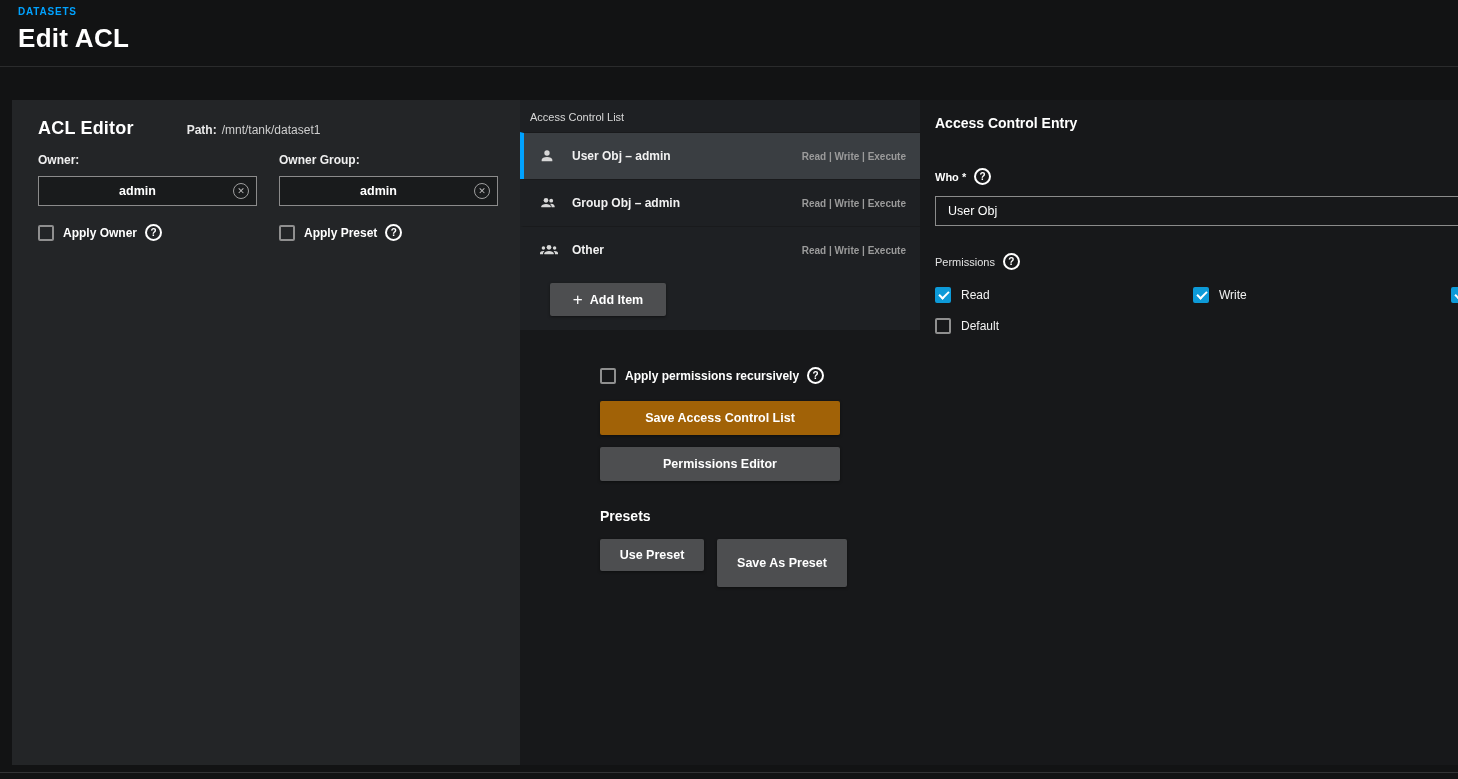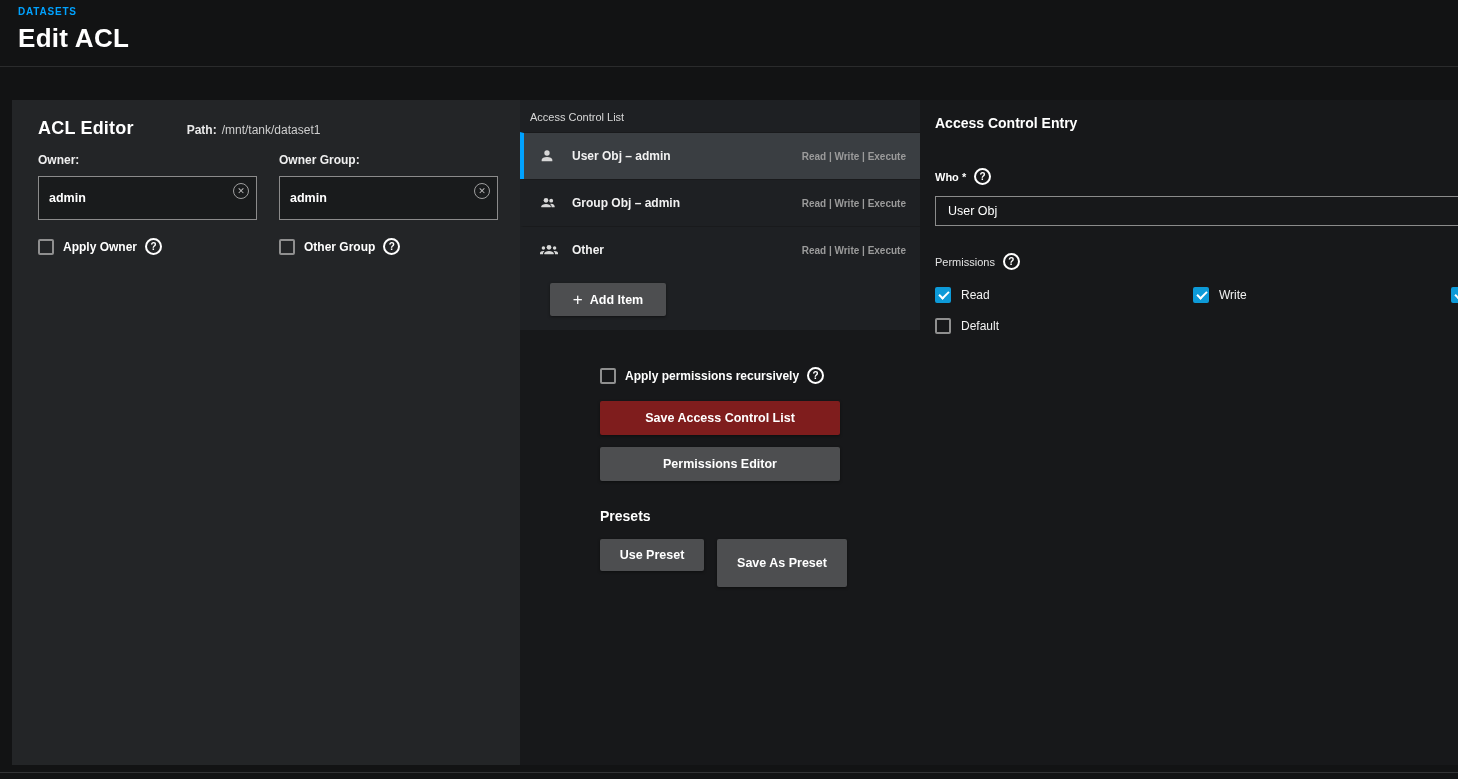--- a/index.html
+++ b/index.html
@@ -29,24 +29,24 @@
   .acl-editor-title { font-size:18px; font-weight:bold; letter-spacing:0.2px; }
   .path { font-size:12px; margin-left:40px;padding-left:13px; }
   .path-label { font-weight:bold; color:#eaeaea; }
   .path-value { color:#cfcfcf; margin-left:5px; font-weight:normal; }
 
   .fields-row { display:flex; gap:22px; margin-top:14px; }
   .field-group { width:219px; }
   .field-label { font-size:12px; font-weight:bold; margin-bottom:9px; color:#f0f0f0; }
   .input-wrap { position:relative; }
   .text-input {
-    width:100%; height:44px;
+    width:100%; height:30px;
     background:#191b1c; border:1px solid #8b8b8b;
     color:#fff; font-weight:bold; font-size:12.5px;
-    padding:0 30px 0 10px; font-family:inherit; outline:none;
+    padding:0 30px 0 10px; font-family:inherit; outline:none;text-align:center;
   }
   .clear-icon {
     position:absolute; right:8px; top:7px;
     width:16px; height:16px; border:1px solid #9e9e9e; border-radius:50%;
     color:#b8b8b8; font-size:9px; line-height:14px; text-align:center; cursor:pointer;
   }
 
   .apply-row { display:flex; margin-top:18px; }
   .apply-group { width:241px; display:flex; align-items:center; }
   .apply-label { font-size:12px; font-weight:bold; margin-left:9px; }
@@ -89,21 +89,21 @@
   .acl-label { font-size:12px; font-weight:bold; flex:1; color:#f2f2f2; }
   .acl-perms { font-size:10px; font-weight:bold; color:#9b9b9b; }
 
   .btn {
     border:none; border-radius:2px; font-weight:bold; font-size:12.5px;
     color:#fff; cursor:pointer; font-family:inherit;
     box-shadow:0 1px 3px rgba(0,0,0,.45);
     display:flex; align-items:center; justify-content:center;
   }
   .btn-gray { background:#4d4e50; }
-  .btn-blue { background:#7f1d1d; }
+  .btn-blue { background:#a16207; }
 
   .add-item-btn { margin:10px 0 0 30px; width:116px; height:33px; gap:7px; }
   .plus-glyph { font-size:17px; font-weight:normal; line-height:1; }
 
   .left-actions { padding:37px 0 0 80px; }
   .recursive-row { display:flex; align-items:center; margin-bottom:17px; }
   .recursive-label { font-size:12px; font-weight:bold; margin-left:9px; }
   .save-acl-btn { width:240px; height:34px; margin-bottom:12px; }
   .perm-editor-btn { width:240px; height:34px; }
   .presets-title { font-size:14px; font-weight:bold; margin:27px 0 15px 0; }
@@ -174,21 +174,21 @@
     </div>
 
     <div class="apply-row">
       <div class="apply-group">
         <span class="checkbox"></span>
         <span class="apply-label">Apply Owner</span>
         <span class="help-icon">?</span>
       </div>
       <div class="apply-group">
         <span class="checkbox"></span>
-        <span class="apply-label">Other Group</span>
+        <span class="apply-label">Apply Preset</span>
         <span class="help-icon">?</span>
       </div>
     </div>
   </div>
 
   <div class="card-lower">
 
     <div class="left-col">
       <div class="acl-panel">
         <div class="acl-panel-title">Access Control List</div>

